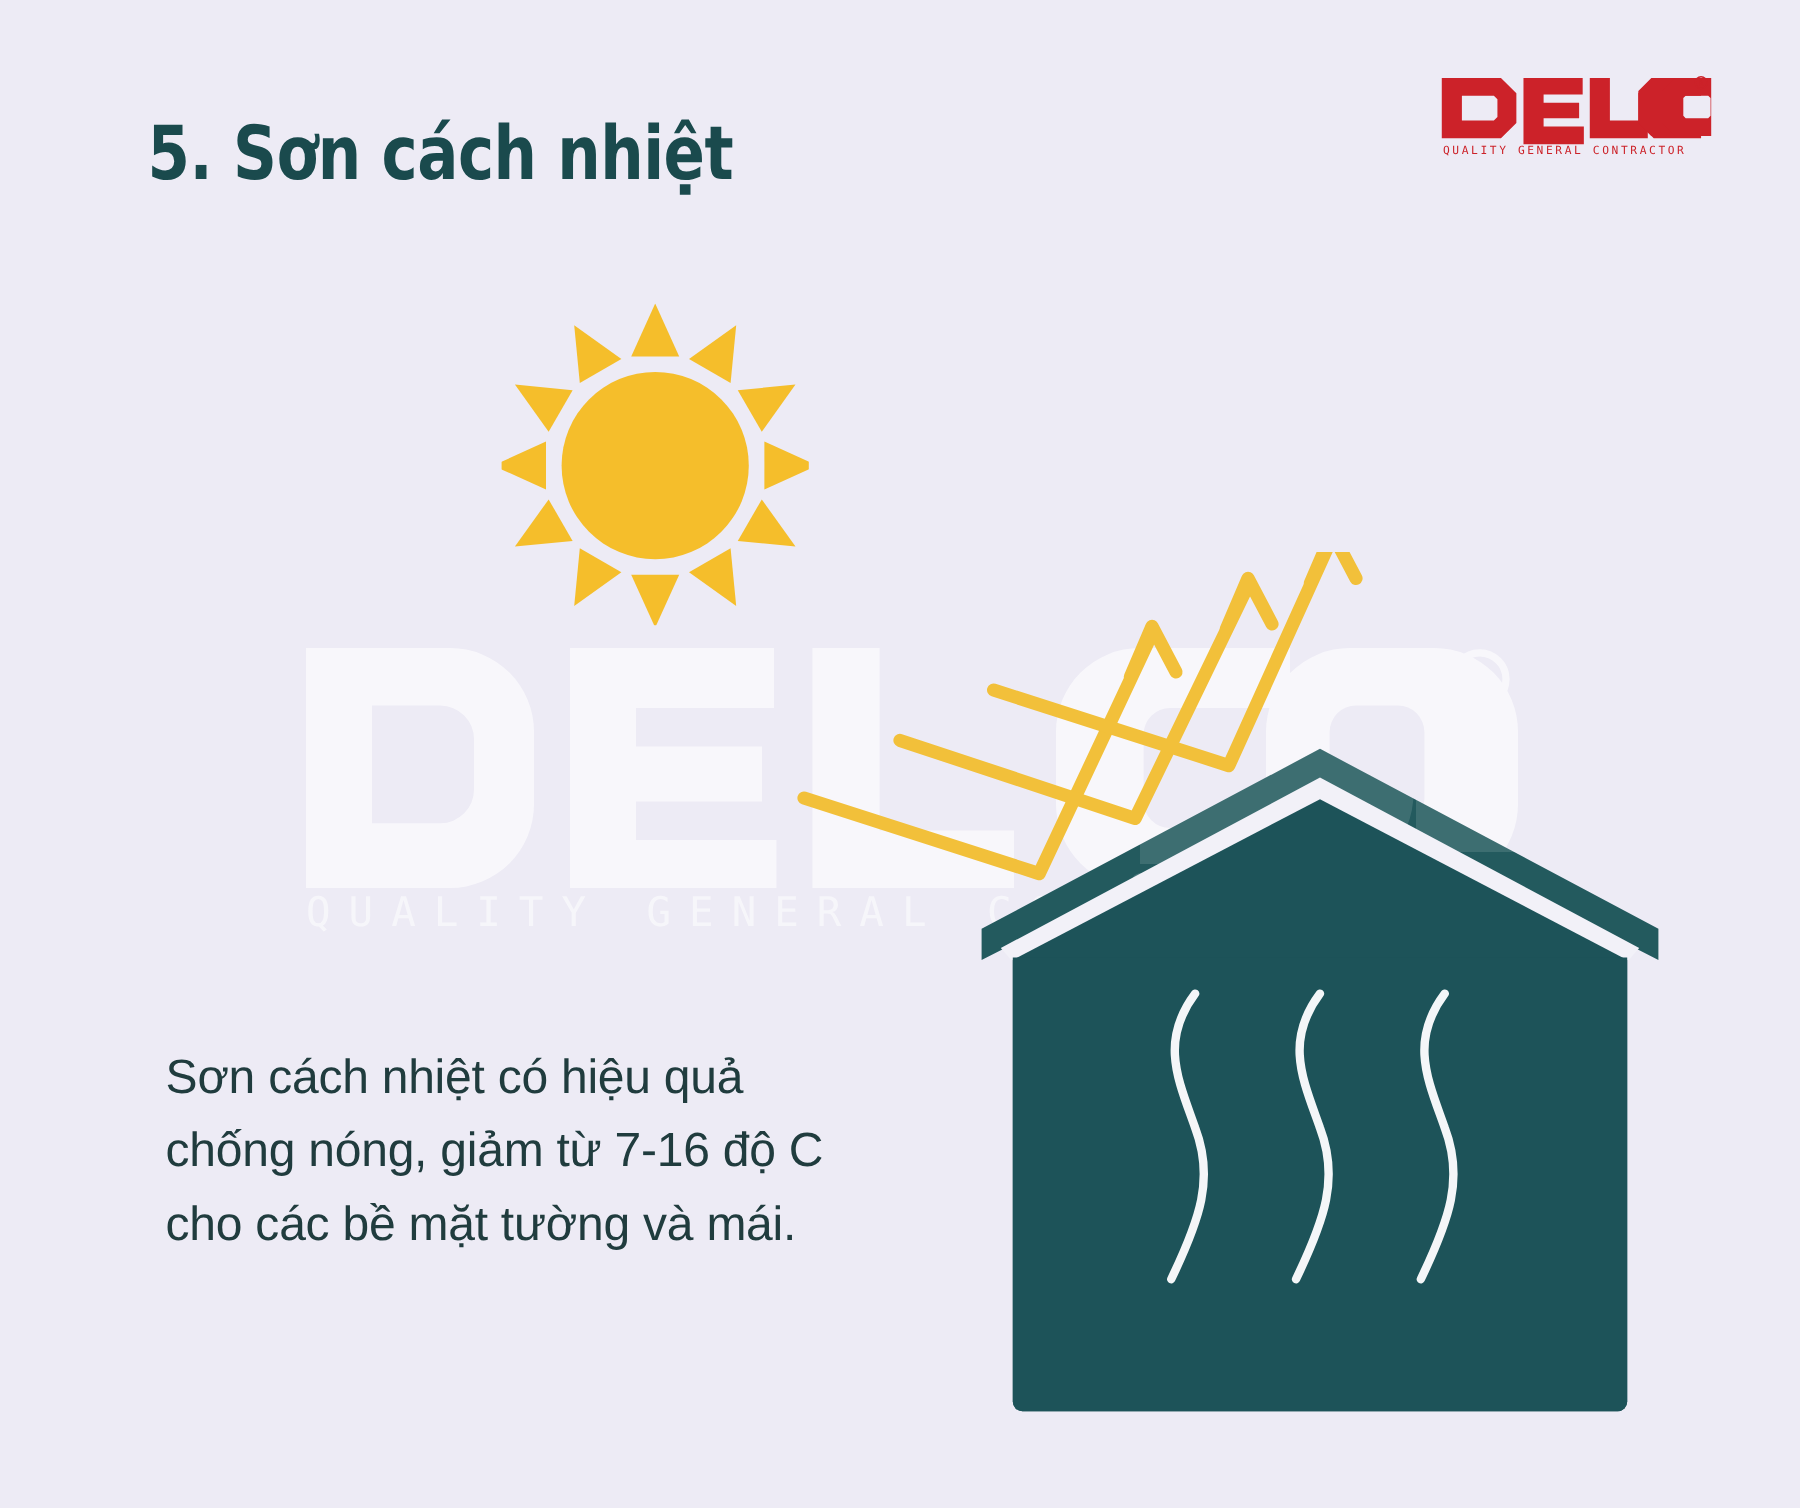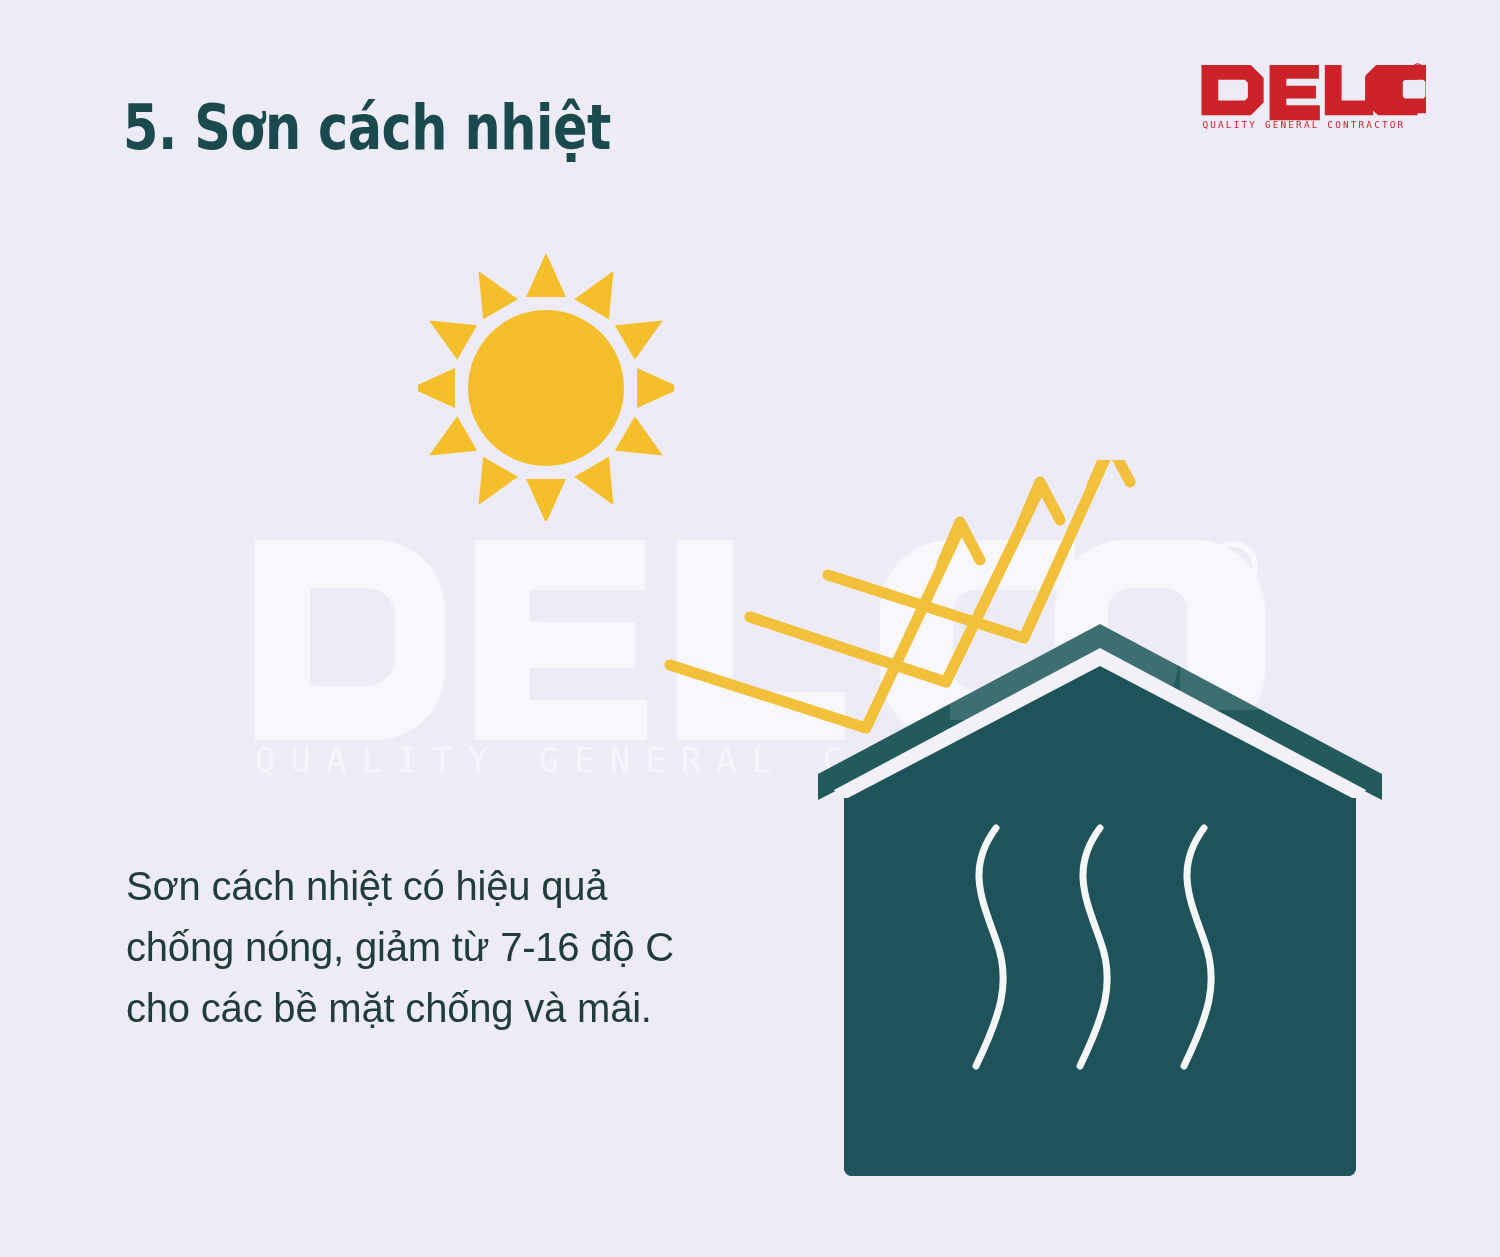--- a/index.html
+++ b/index.html
@@ -85,21 +85,21 @@
     height: 600px;
     z-index: 3;
   }
 
   
   .caption {
     position: absolute;
     left: 126px;
     top: 856px;
     width: 640px;
-    margin: 0;
+    margin: 12px;
     font-family: "Liberation Sans", sans-serif;
     font-size: 40px;
     line-height: 1.52;
     color: #203c3e;
     letter-spacing: -0.2px;
     z-index: 6;
   }
   .caption span { display: block; white-space: nowrap; }
 </style>
 </head>
@@ -242,16 +242,16 @@
       <path d="M188,115 L384,178 L470,-12"></path>
     </g>
     <g fill="none" stroke="#f2c03a" stroke-width="11" stroke-linecap="round" stroke-linejoin="round">
       <path d="M452,26 L470,-16 L490,22"></path>
     </g>
   </svg>
 
   <p class="caption">
     <span>Sơn cách nhiệt có hiệu quả</span>
     <span>chống nóng, giảm từ 7-16 độ C</span>
-    <span>cho các bề mặt chống và mái.</span>
+    <span>cho các bề mặt tường và mái.</span>
   </p>
 
 </div>
 
 </body></html>

